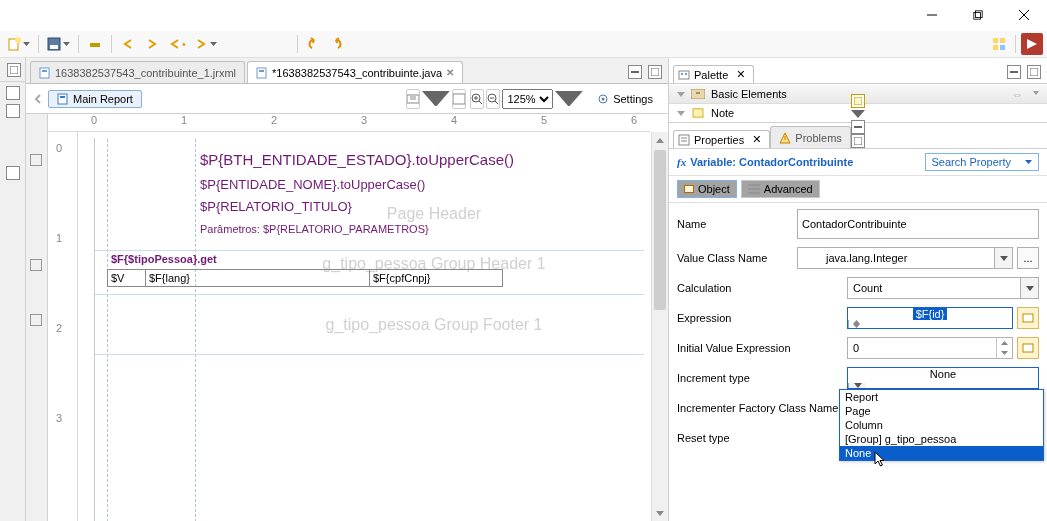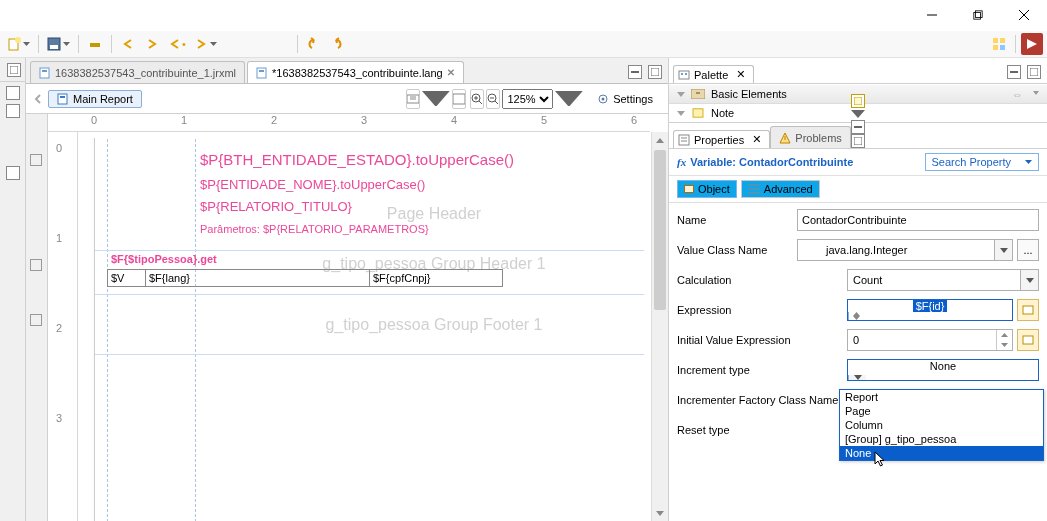--- a/index.html
+++ b/index.html
@@ -42,21 +42,21 @@
   .vgutter .boxv { position: absolute; left: 4px; width: 12px; height: 12px; border: 1px solid #999; }
   .hruler { position: absolute; left: 22px; right: 18px; top: 0; height: 18px; background: #fff; border-bottom: 1px solid #d8d8d8; font-size: 9px; color: #888; }
   .hruler .tick { position: absolute; top: 0; transform: translateX(-50%); }
   .vruler { position: absolute; left: 22px; top: 18px; bottom: 0; width: 30px; background: #fff; border-right: 1px solid #d8d8d8; font-size: 9px; color: #888; }
   .vruler .vtick { position: absolute; left: 8px; }
   .page-area { position: absolute; left: 60px; top: 24px; right: 24px; bottom: 0; background: #fff; overflow: hidden; }
   .page { position: absolute; left: 8px; top: -10px; width: 680px; background: #fff; border: 1px solid #ccc; box-shadow: 2px 2px 6px rgba(0,0,0,0.08); }
   .page .margin { position: absolute; border-left: 1px dashed #a8c6e8; top: 0; bottom: 0; }
   .band { position: relative; border-bottom: 1px solid #c8ddf5; padding: 2px 0; }
   .band-label { position: absolute; left: 50%; top: 50%; transform: translate(-50%, -50%); color: #d0d0d0; font-size: 16px; pointer-events: none; }
-  .cell { position: absolute; font-size: 13px; color: #ec4899; white-space: nowrap; }
+  .cell { position: absolute; font-size: 13px; color: #701a75; white-space: nowrap; }
   .row { position: relative; height: 18px; border: 1px solid #888; margin-left: 12px; margin-right: 12px; }
   .row .rcell { position: absolute; top: 0; bottom: 0; border-right: 1px solid #888; padding: 0 3px; font-size: 11px; display: flex; align-items: center; }
   .scroll-v { position: absolute; right: 0; top: 18px; bottom: 0; width: 17px; background: #f0f0f0; border-left: 1px solid #dcdcdc; }
   .scroll-v .thumb { position: absolute; left: 2px; right: 2px; top: 18px; height: 160px; background: #cdcdcd; border-radius: 2px; }
   .scroll-v .arr { position: absolute; left: 0; right: 0; height: 16px; display: flex; align-items: center; justify-content: center; color: #666; }
   .scroll-v .arr.up { top: 0; }
   .scroll-v .arr.dn { bottom: 0; }
   
   
   .right-col { width: 378px; display: flex; flex-direction: column; background: #fff; }
@@ -68,28 +68,28 @@
   .psect .tri { width: 0; height: 0; border-left: 4px solid transparent; border-right: 4px solid transparent; border-top: 5px solid #a0a0a0; }
   .psect.active { background: linear-gradient(#f7f7f7, #e8e8e8); border-bottom: 1px solid #dcdcdc; border-top: 1px solid #fff; }
   .psect .sicon { width: 14px; height: 10px; }
   
   .props-hdr { height: 26px; border-bottom: 1px solid #d0d0d0; display: flex; align-items: flex-end; padding-left: 4px; }
   .context-bar { padding: 4px 8px; display: flex; align-items: center; justify-content: space-between; border-bottom: 1px solid #e0e0e0; }
   .context-bar .ctxt { color: #1a62c6; font-weight: bold; font-size: 12px; display: flex; align-items: center; gap: 4px; }
   .context-bar .fx { font-style: italic; font-family: serif; }
   .search-prop { border: 1px solid #7eb4ea; padding: 2px 6px; color: #1a62c6; display: flex; align-items: center; gap: 14px; background: #fff; }
   .mode-row { padding: 4px 8px; display: flex; gap: 4px; border-bottom: 1px solid #e0e0e0; }
-  .mode-btn { border: 1px solid #7eb4ea; padding: 2px 6px; display: flex; align-items: center; gap: 4px; background: #0ea5e9; }
+  .mode-btn { border: 1px solid #7eb4ea; padding: 2px 6px; display: flex; align-items: center; gap: 4px; background: #a3a3a3; }
   .mode-btn .msq { width: 10px; height: 8px; border: 1px solid #b06a00; background: #fff3d6; }
   
   .prop-body { flex: 1; overflow: auto; padding: 6px 8px 0 8px; }
   .prop-row { display: flex; align-items: center; margin-bottom: 8px; min-height: 22px; }
   .prop-row label { width: 170px; color: #000; }
   .prop-row .ctrl { flex: 1; display: flex; gap: 4px; align-items: center; }
-  .prop-row input[type="text"], .prop-row select.c { height: 22px; border: 1px solid #b0b0b0; background: #fff; padding: 0 4px; flex: 1; }
+  .prop-row input[type="text"], .prop-row select.c { height: 30px; border: 1px solid #b0b0b0; background: #fff; padding: 0 4px; flex: 1; }
   .combo { flex: 1; display: flex; border: 1px solid #7eb4ea; background: #fff; height: 22px; align-items: center; }
   .combo.blue { border-color: #1a62c6; flex-direction: column; }
   .combo .ctext { flex: 1; padding: 0 5px; overflow: hidden; white-space: nowrap; }
   .combo .carrow { width: 18px; display: flex; align-items: center; justify-content: center; background: #f4f4f4; border-left: 1px solid #7eb4ea; align-self: stretch; }
   .combo .carrow svg { width: 8px; height: 5px; }
   .sqbtn { width: 22px; height: 22px; border: 1px solid #b0b0b0; background: #fafafa; display: flex; align-items: center; justify-content: center; }
   .spin { width: 16px; display: flex; flex-direction: column; align-self: stretch; }
   .spin div { flex: 1; display: flex; align-items: center; justify-content: center; }
   .hl { background: #0a5ecb; color: #fff; padding: 0 3px; }
   
@@ -223,21 +223,21 @@
             <rect x="1" y="1" width="9" height="10" fill="#fff" stroke="#6a9bd1"></rect>
             <rect x="3" y="3" width="5" height="2" fill="#6a9bd1"></rect>
           </svg>
         <span>1638382537543_contribuinte_1.jrxml</span>
       </div>
       <div class="filetab active">
         <svg width="12" height="12">
             <rect x="1" y="1" width="9" height="10" fill="#fff" stroke="#6a9bd1"></rect>
             <rect x="3" y="3" width="5" height="2" fill="#6a9bd1"></rect>
           </svg>
-        <span>*1638382537543_contribuinte.lang</span>
+        <span>*1638382537543_contribuinte.java</span>
         <span class="x">✕</span>
       </div>
       <div class="tabcontrols">
         <div class="minibtn">
             <svg width="8" height="2">
               <rect width="8" height="2" fill="#666"></rect>
             </svg>
           </div>
         <div class="minibtn">
             <svg width="8" height="8">

